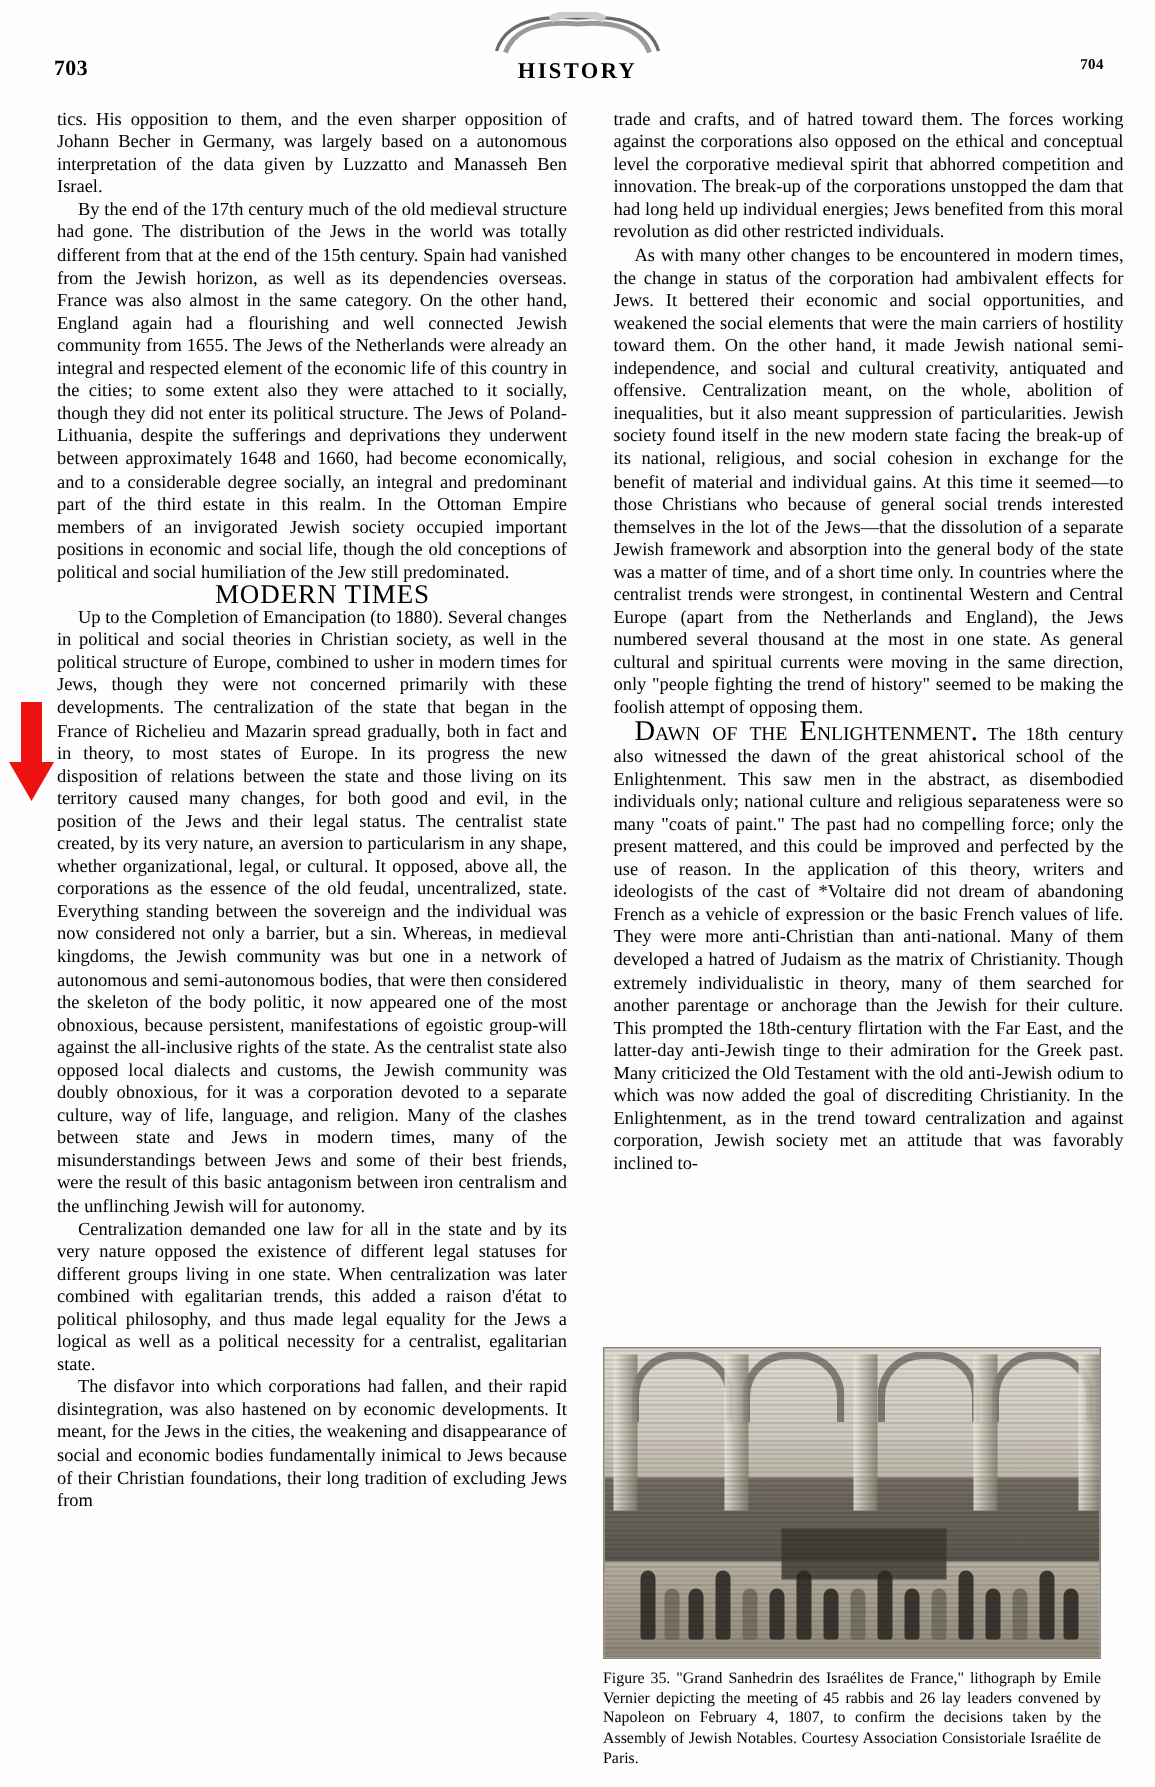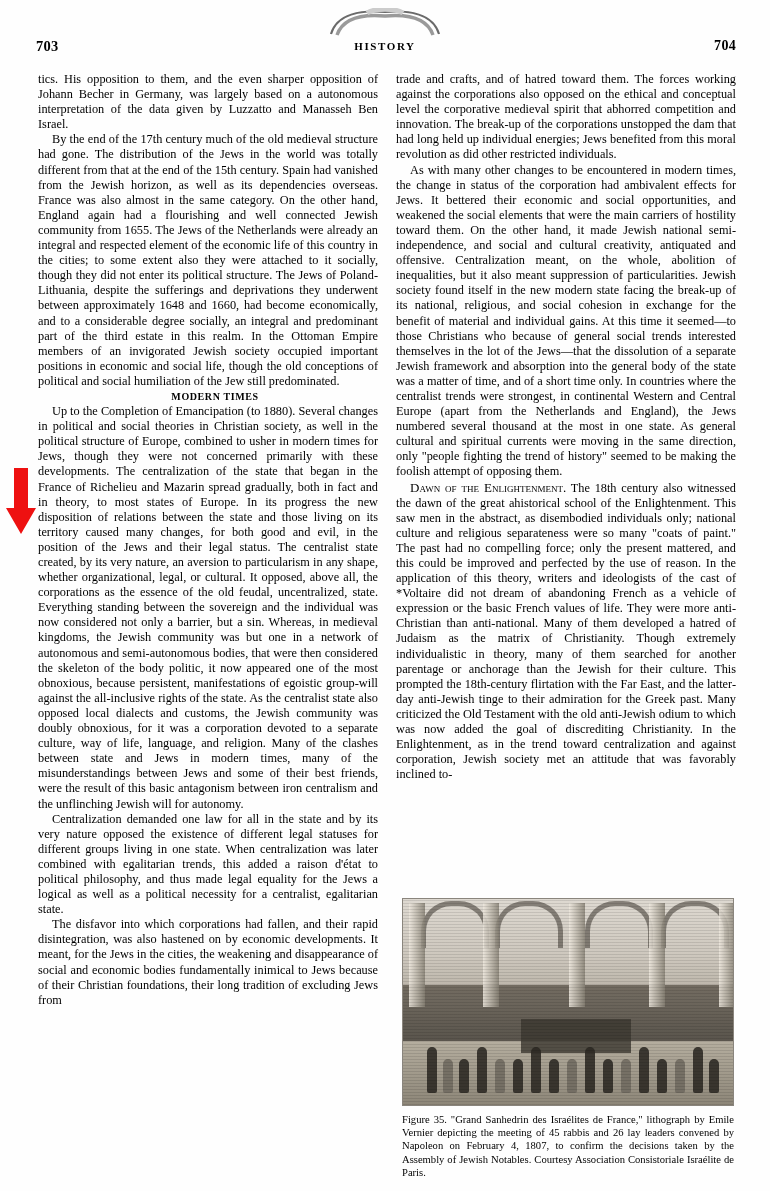--- a/index.html
+++ b/index.html
@@ -34,31 +34,31 @@
     left: 36px;
     top: 38px;
     font-size: 14.5px;
     font-weight: bold;
     letter-spacing: 0.3px;
   }
   .folio-right {
     position: absolute;
     right: 34px;
     top: 38px;
-    font-size: 14px;
+    font-size: 10px;
     font-weight: bold;
     letter-spacing: 0.3px;
   }
   .running-head {
     position: absolute;
     left: 0;
     right: 0;
     top: 40px;
     text-align: center;
-    font-size: 11px;
+    font-size: 15px;
     letter-spacing: 1.6px;
     font-weight: bold;
   }
   .head-ornament {
     position: absolute;
     left: 50%;
     top: 8px;
     transform: translateX(-50%);
     width: 116px;
     height: 30px;
@@ -69,38 +69,37 @@
     top: 72px;
     width: 340px;
     font-size: 12.3px;
     line-height: 15.1px;
     text-align: justify;
     text-justify: inter-word;
     hyphens: auto;
     -webkit-hyphens: auto;
   }
   .col-left { left: 38px; }
-  .col-right { left: 396px; }
+  .col-right { left: 409px; }
   .col p {
     margin: 0;
     text-indent: 14px;
   }
   .col p.noindent { text-indent: 0; }
   .section-title {
     text-align: center;
-    font-size: 10px;
+    font-size: 18px;
     letter-spacing: 0.6px;
     margin: 13px 0 2px 0;
     text-indent: 0;
-    font-weight: bold;
   }
   .run-in-bold { font-weight: normal; }
   .smallcaps {
     font-variant: small-caps;
-    font-size: 13px;
+    font-size: 19px;
   }
   
   .arrow {
     position: absolute;
     left: 6px;
     top: 468px;
     width: 30px;
     height: 68px;
   }
   

